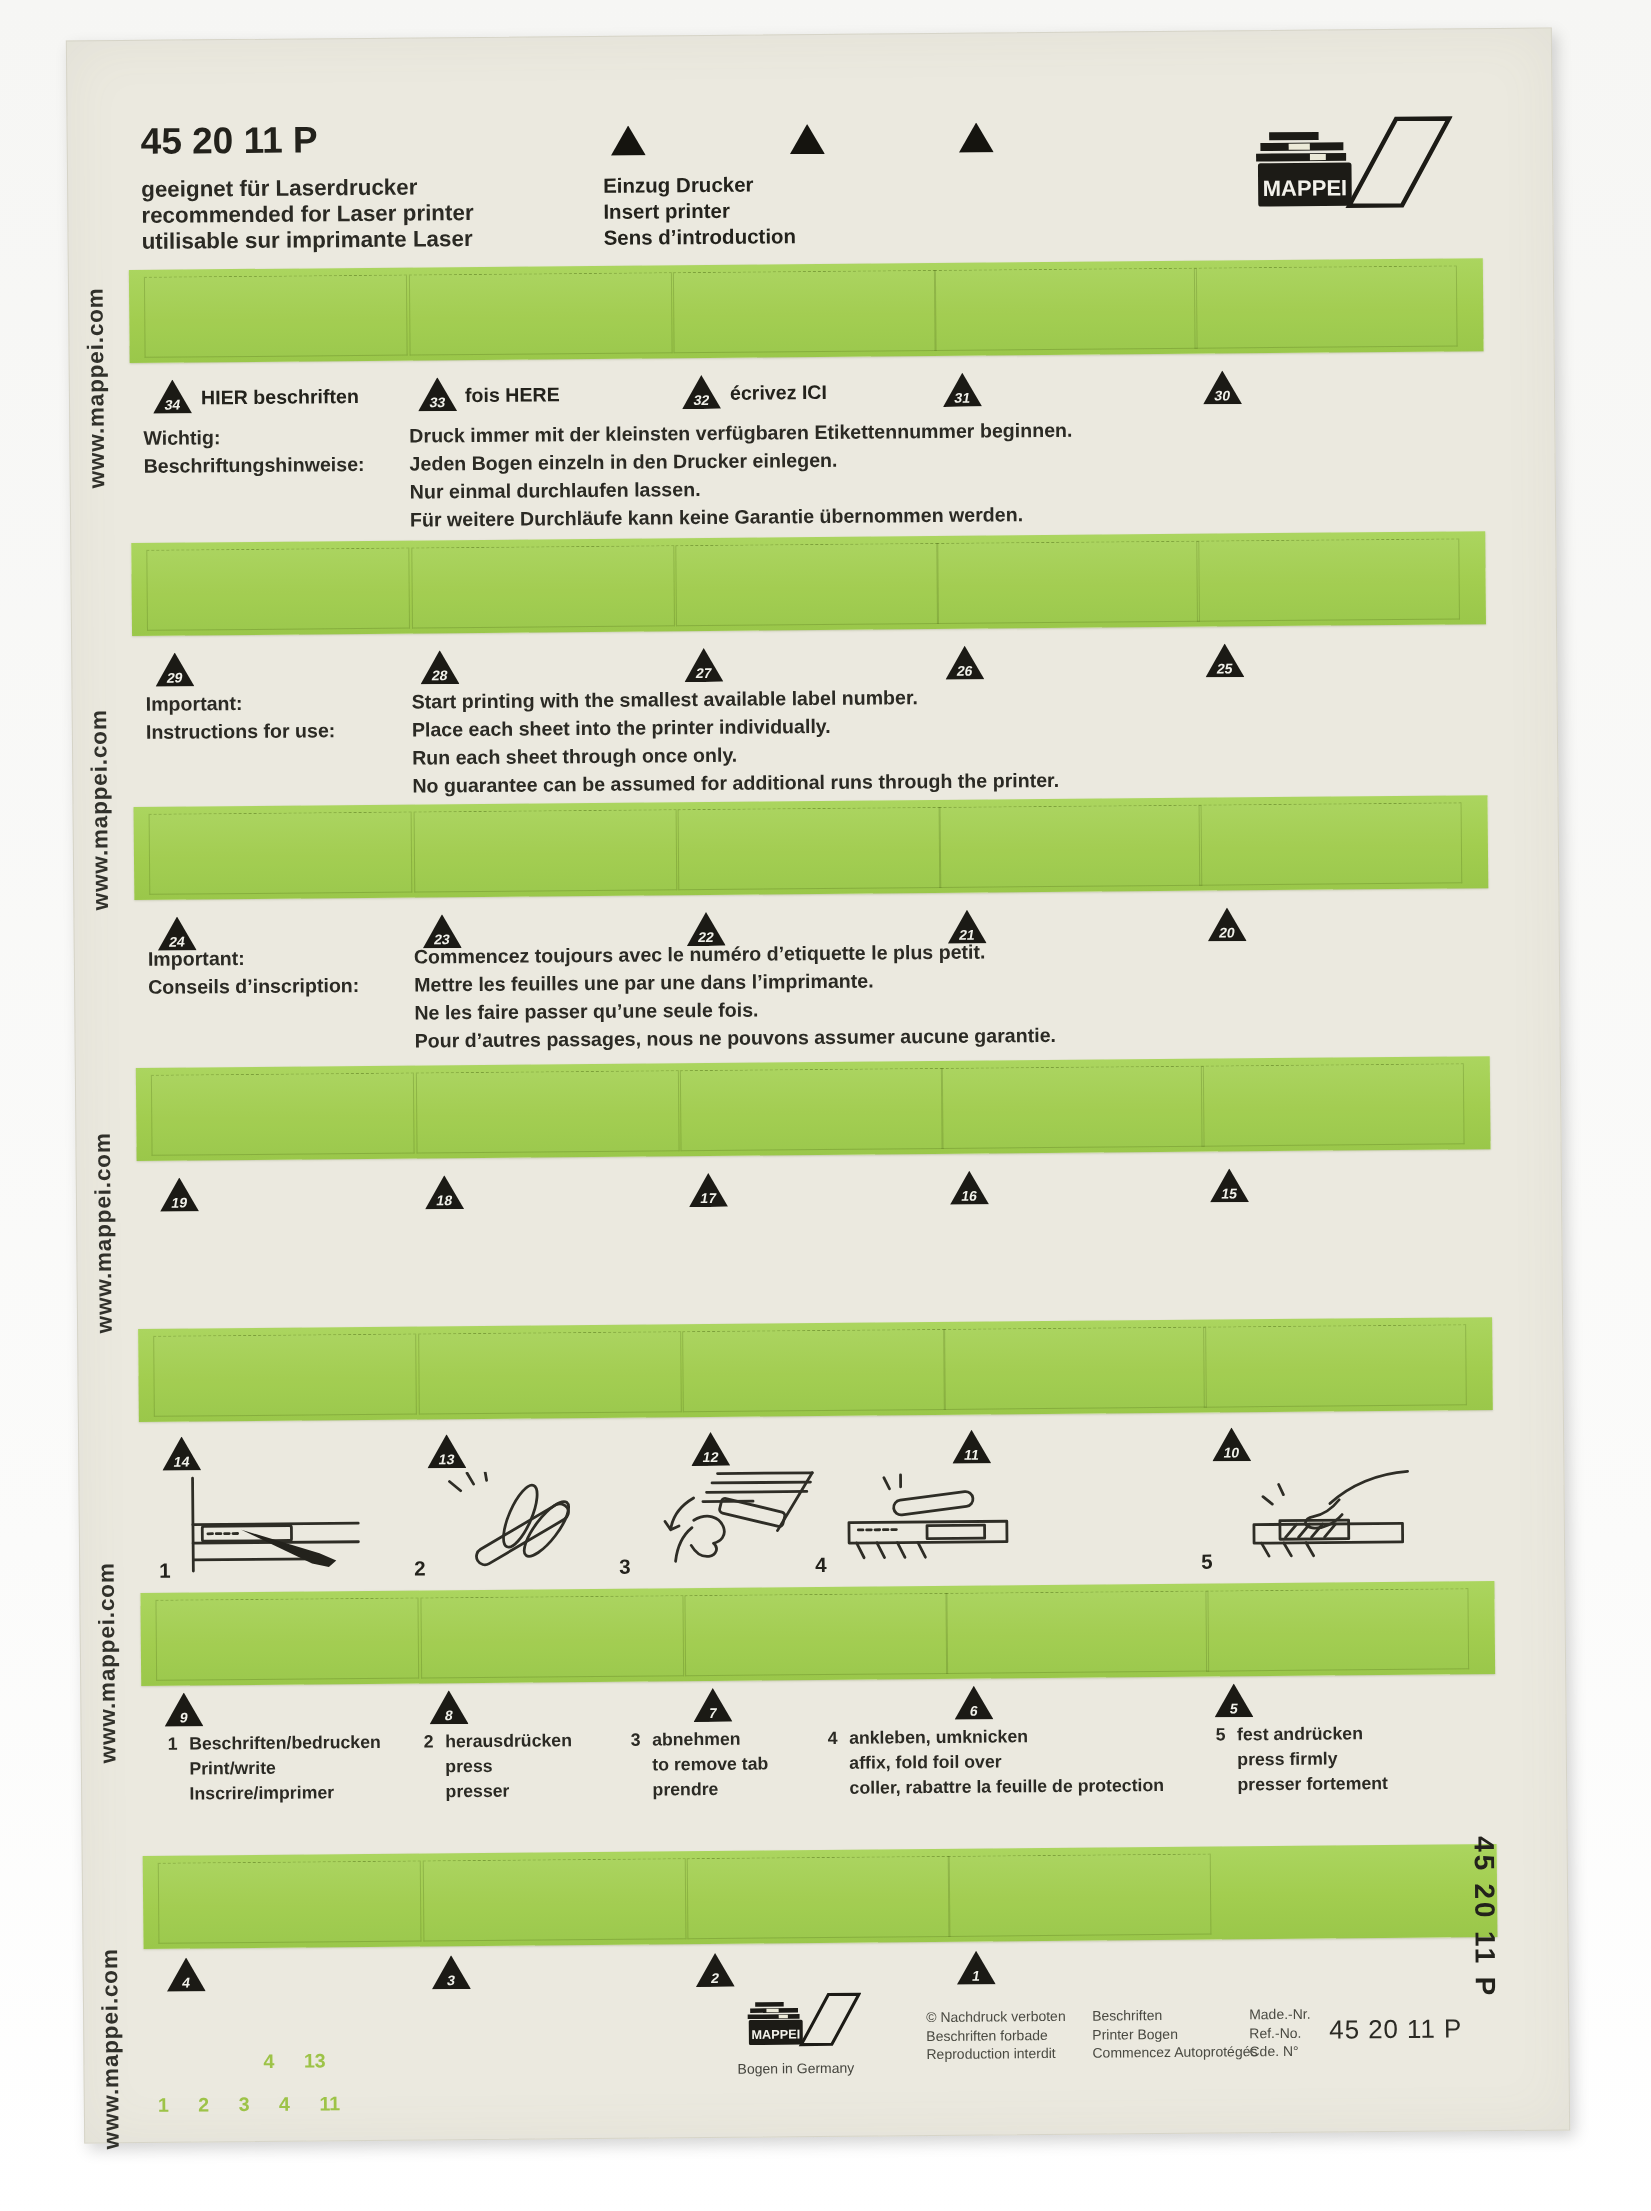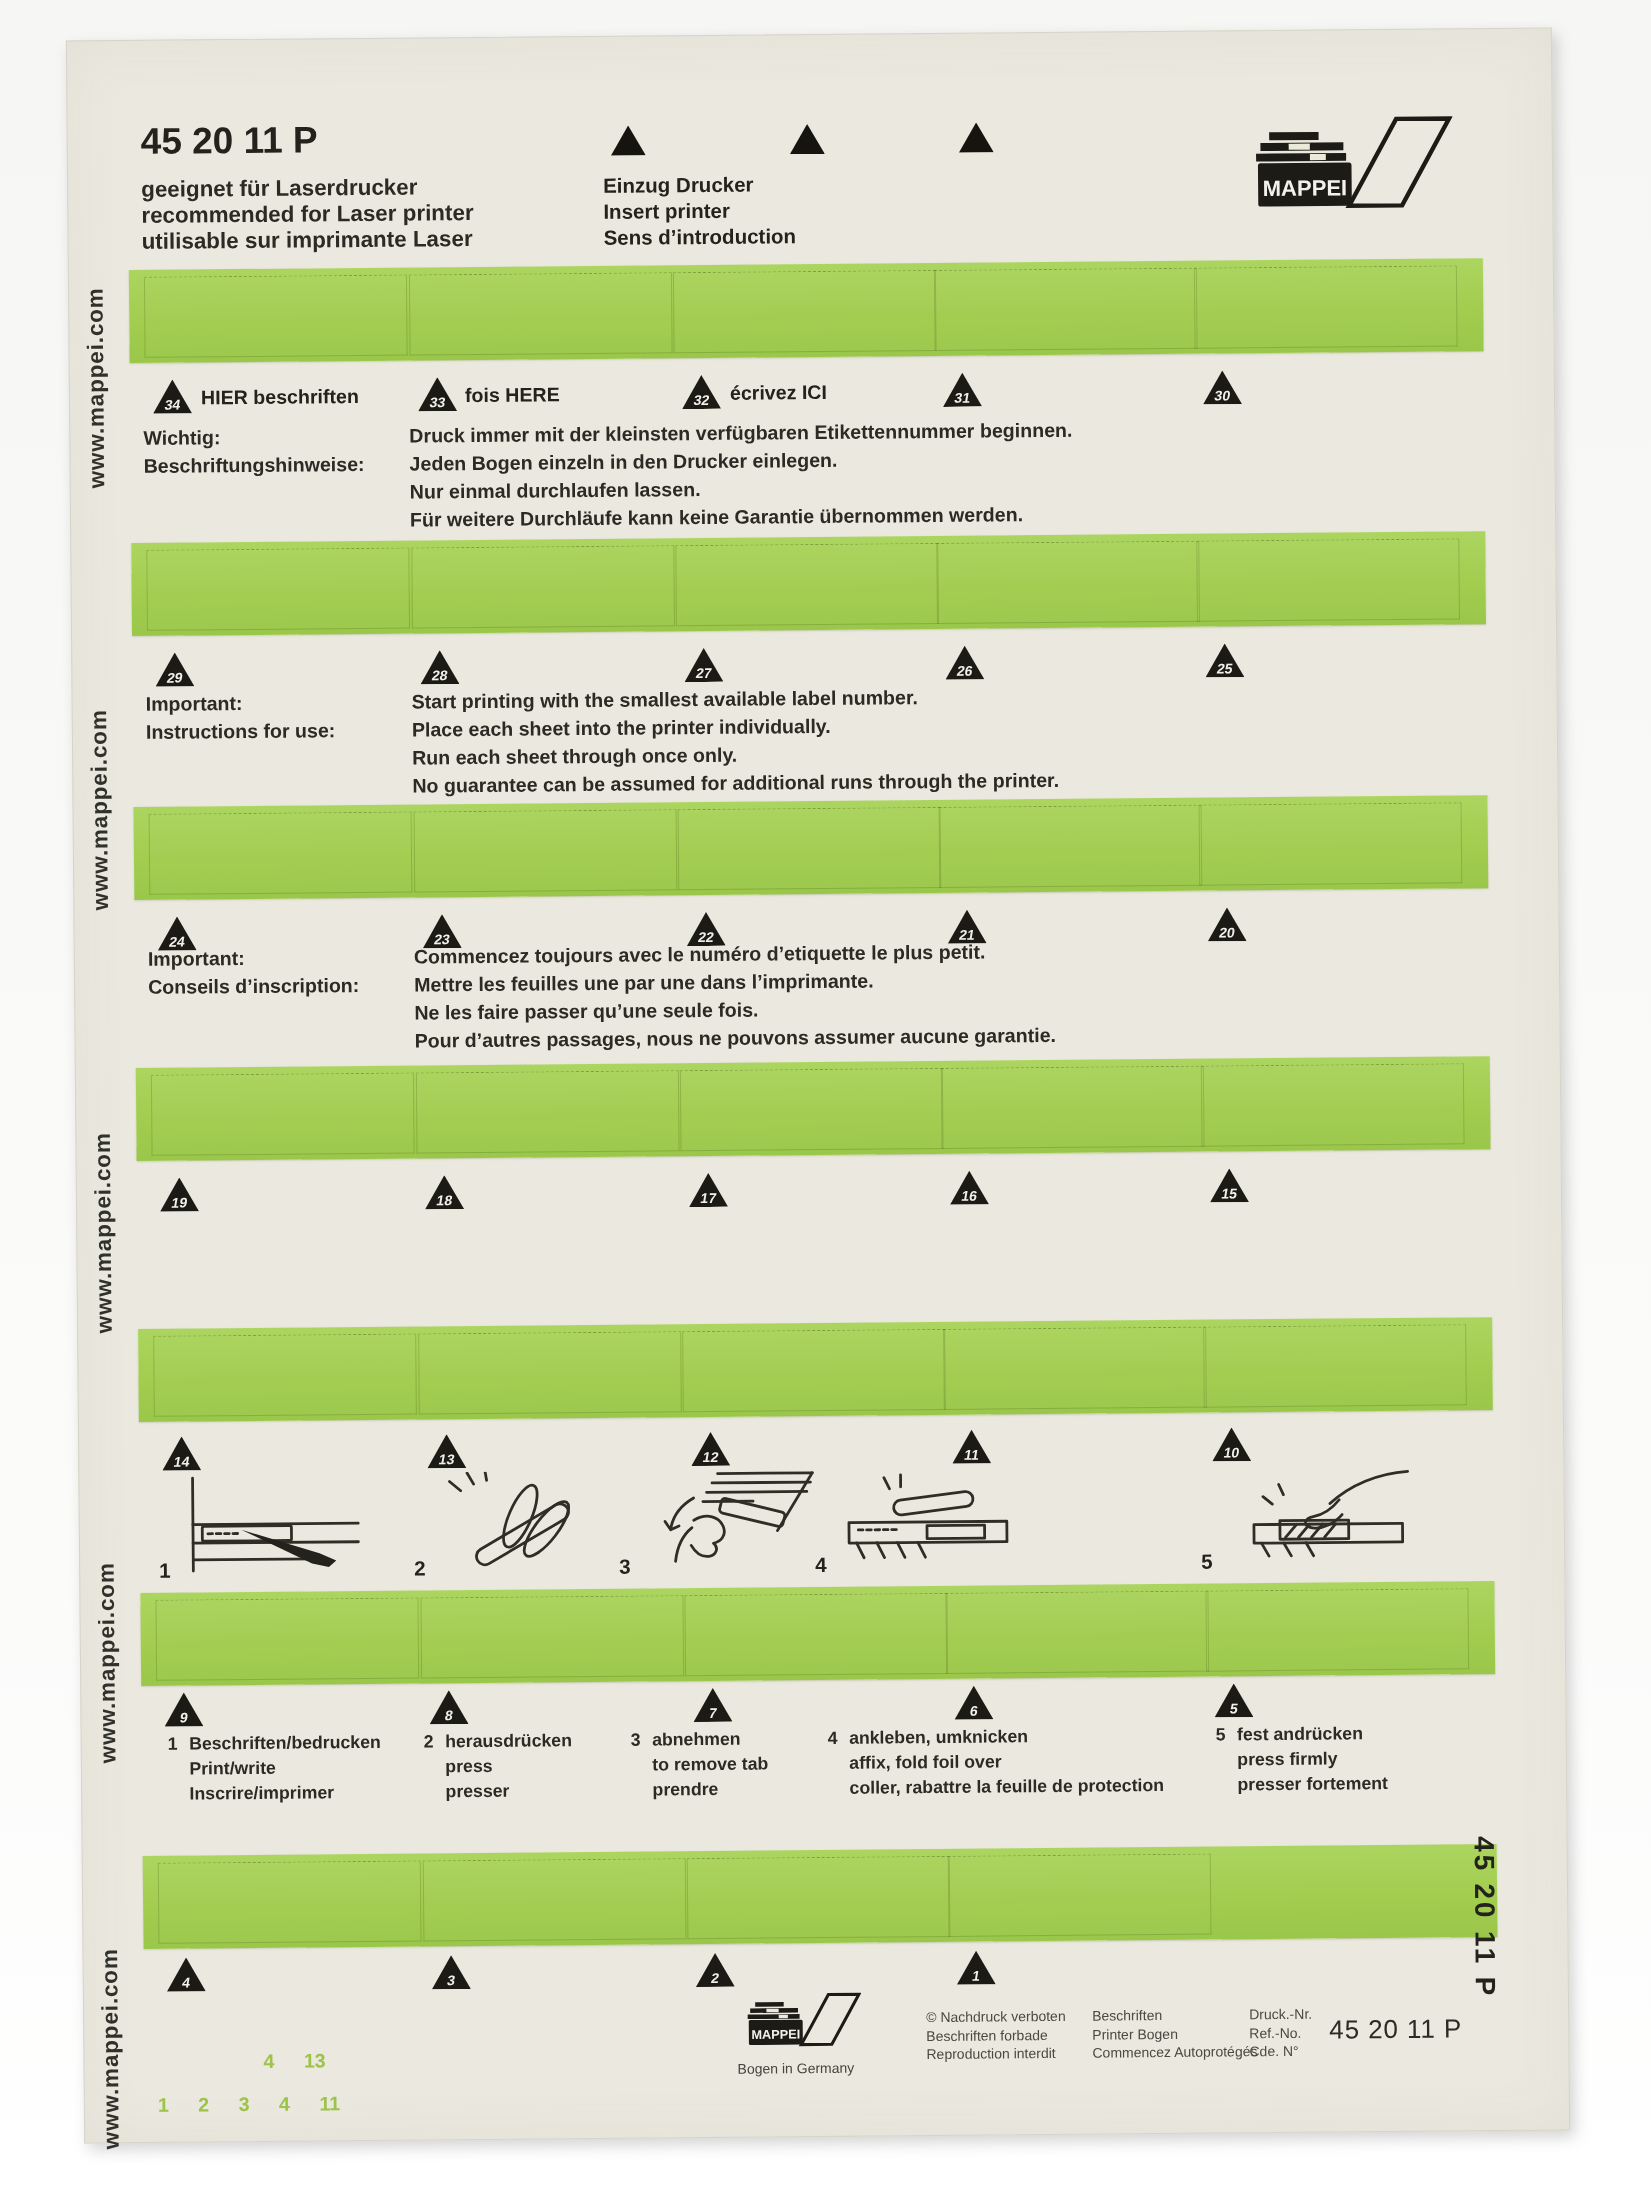--- a/index.html
+++ b/index.html
@@ -454,21 +454,21 @@
       <div>© Nachdruck verboten</div>
       <div>Beschriften forbade</div>
       <div>Reproduction interdit</div>
     </div>
     <div class="fcol" style="left:1008px;">
       <div>Beschriften</div>
       <div>Printer Bogen</div>
       <div>Commencez Autoprotégés</div>
     </div>
     <div class="fcol" style="left:1165px;">
-      <div>Druck.-Nr.</div>
+      <div>Made.-Nr.</div>
       <div>Ref.-No.</div>
       <div>Cde. N°</div>
     </div>
     <div class="order-value">45 20 11 P</div>
 
     <div class="pmark pm1">4  13</div>
     <div class="pmark pm2">1  2  3  4  11</div>
 
     <div class="right-code">45 20 11 P</div>
   </div>

